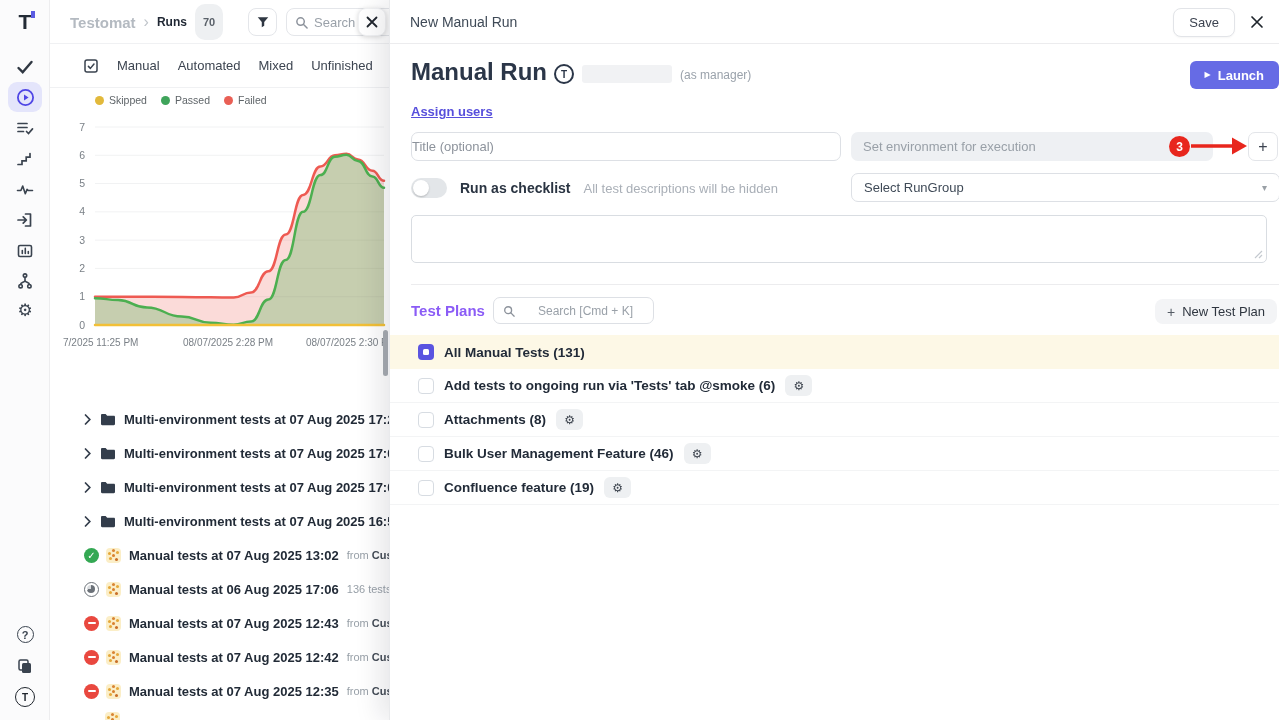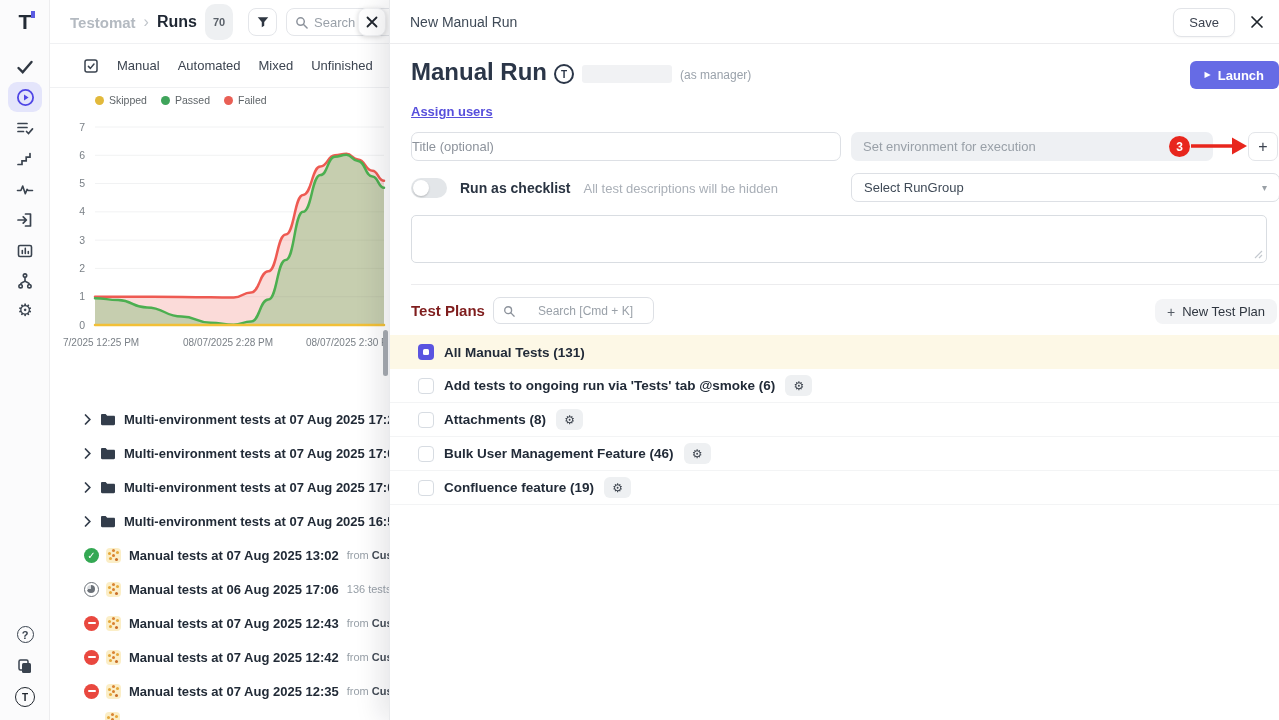--- a/index.html
+++ b/index.html
@@ -16,21 +16,21 @@
   .glyph { font-size:17px; color:#3a434f; line-height:1; }
   .help-circle { width:17px; height:17px; border:1.6px solid #3a434f; border-radius:50%; font-size:11px; font-weight:700; color:#3a434f; display:flex; align-items:center; justify-content:center; }
   .avatar-t { width:20px; height:20px; border:1.7px solid #20262e; border-radius:50%; font-size:10px; font-weight:800; color:#20262e; display:flex; align-items:center; justify-content:center; }
 
   
   #left-panel { position:absolute; left:50px; top:0; width:339px; height:720px; overflow:hidden; background:#fff; }
   #lp-header { position:absolute; left:0; top:0; width:100%; height:44px; border-bottom:1px solid #f0f1f3; }
   .crumbs { position:absolute; left:20px; top:0; height:44px; display:flex; align-items:center; gap:8px; }
   .crumb-app { font-size:15px; font-weight:600; color:#b4bac1; }
   .crumb-sep { font-size:16px; color:#c0c5cb; }
-  .crumb-page { font-size:16px; font-weight:700; color:#1f2733; }
+  .crumb-page { font-size:12px; font-weight:700; color:#1f2733; }
   .count-badge { background:#eef0f2; border-radius:10px; padding:12px 8px; font-size:11px; font-weight:600; color:#5a6169; }
   .filter-btn { position:absolute; left:198px; top:8px; width:29px; height:28px; border:1px solid #e4e6ea; border-radius:8px; background:#fff; display:flex; align-items:center; justify-content:center; }
   .searchbox { position:absolute; left:236px; top:8px; width:126px; height:28px; border:1px solid #e4e6ea; border-radius:8px; background:#fff; display:flex; align-items:center; padding-left:8px; gap:6px; }
   .searchbox input { border:none; outline:none; width:70px; font-size:13px; font-family:inherit; color:#3a434f; background:transparent; }
   .searchbox input::placeholder { color:#9aa1a9; }
   .clear-btn { position:absolute; left:308px; top:8px; width:28px; height:28px; background:#fff; border:1px solid #f0f1f3; border-radius:8px; box-shadow:0 1px 5px rgba(0,0,0,.16); display:flex; align-items:center; justify-content:center; z-index:2; }
 
   #lp-tabs { position:absolute; left:0; top:44px; width:100%; height:44px; border-bottom:1px solid #f0f1f3; display:flex; align-items:center; gap:18px; }
   #lp-tabs .selall { margin-left:33px; display:flex; }
   .tab { font-size:13px; color:#3c4450; cursor:default; }
@@ -95,21 +95,21 @@
   .toggle-hint { font-size:13px; color:#a9afb7; }
   .select { position:absolute; left:461px; top:173px; width:429px; height:29px; border:1px solid #dde0e5; border-radius:7px; display:flex; align-items:center; padding:12px 12px; font-size:13px; color:#3f4a57; }
   .select .caret { position:absolute; right:12px; color:#9aa0a6; font-size:10px; }
 
   .desc-label { position:absolute; left:21px; top:185px; font-size:16px; color:#6a7076;margin-top:30px; }
   .desc-area { position:absolute; left:21px; top:215px; width:856px; height:48px; border:1px solid #d9dde2; border-radius:5px; resize:none; font-family:inherit; font-size:13px; padding:6px 10px; outline:none; }
   .desc-grip { position:absolute; left:863px; top:249px; }
 
   .hr { position:absolute; left:21px; top:284px; width:869px; height:1px; background:#ececee; }
 
-  .tp-title { position:absolute; left:21px; top:302px; font-size:15px; font-weight:700; color:#7f1d1d; }
+  .tp-title { position:absolute; left:21px; top:302px; font-size:15px; font-weight:700; color:#8b5cf6; }
   .tp-search { position:absolute; left:103px; top:297px; width:161px; height:27px; border:1px solid #dde0e5; border-radius:7px; display:flex; align-items:center; gap:6px; padding-left:9px; background:#fff;justify-content:space-between; }
   .tp-search input { border:none; outline:none; width:115px; font-size:12px; font-family:inherit; color:#3a434f; background:transparent; }
   .tp-search input::placeholder { color:#9aa1a9; }
   .new-plan-btn { position:absolute; right:2px; top:299px; height:25px; padding:0 12px; background:#f3f4f6; border:none; border-radius:8px; font-size:13px; color:#2f3640; display:flex; align-items:center; gap:7px; font-family:inherit; }
   .new-plan-btn .plus { font-size:14px; color:#555c65; }
 
   #plan-list { position:absolute; left:0; top:335px; width:100%; }
   .plan-row { display:flex; align-items:center; height:34px; padding-left:28px; border-bottom:1px solid #f3f4f5; }
   .plan-row.hl { background:#fdf8e6; border-bottom:none; }
   .cb { width:16px; height:16px; border-radius:4px; margin-right:10px; flex:none; position:relative; }
@@ -289,21 +289,21 @@
         <line x1="45" y1="43.285714285714306" x2="334" y2="43.285714285714306" stroke="#f1f2f3"></line>
         <text x="35" y="46.785714285714306" text-anchor="end" font-size="10.5" fill="#7a8087">6</text>
         <line x1="45" y1="15" x2="334" y2="15" stroke="#f1f2f3"></line>
         <text x="35" y="18.5" text-anchor="end" font-size="10.5" fill="#7a8087">7</text>
         <path d="M 45 184.71428571428572 C 73.9 184.71428571428572, 73.9 184.71428571428572, 102.8 184.71428571428572 C 131.7 184.71428571428572, 131.7 185.28, 160.6 185.28 C 172.16 185.28, 172.16 185.56285714285715, 183.72 185.56285714285715 C 192.39 185.56285714285715, 192.39 180.4714285714286, 201.06 180.4714285714286 C 209.73000000000002 180.4714285714286, 209.73000000000002 159.25714285714287, 218.4 159.25714285714287 C 227.07 159.25714285714287, 227.07 122.48571428571428, 235.74 122.48571428571428 C 244.41000000000003 122.48571428571428, 244.41000000000003 82.8857142857143, 253.08 82.8857142857143 C 261.75 82.8857142857143, 261.75 54.60000000000002, 270.41999999999996 54.60000000000002 C 277.645 54.60000000000002, 277.645 43.285714285714306, 284.87 43.285714285714306 C 290.65 43.285714285714306, 290.65 41.871428571428595, 296.43 41.871428571428595 C 302.21000000000004 41.871428571428595, 302.21000000000004 47.52857142857144, 307.99 47.52857142857144 C 315.21500000000003 47.52857142857144, 315.21500000000003 58.84285714285713, 322.44 58.84285714285713 C 328.22 58.84285714285713, 328.22 68.74285714285716, 334 68.74285714285716 L 334 213 L 45 213 Z" fill="rgba(238,90,82,0.22)" stroke="none"></path>
         <path d="M 45 184.71428571428572 C 73.9 184.71428571428572, 73.9 184.71428571428572, 102.8 184.71428571428572 C 131.7 184.71428571428572, 131.7 185.28, 160.6 185.28 C 172.16 185.28, 172.16 185.56285714285715, 183.72 185.56285714285715 C 192.39 185.56285714285715, 192.39 180.4714285714286, 201.06 180.4714285714286 C 209.73000000000002 180.4714285714286, 209.73000000000002 159.25714285714287, 218.4 159.25714285714287 C 227.07 159.25714285714287, 227.07 122.48571428571428, 235.74 122.48571428571428 C 244.41000000000003 122.48571428571428, 244.41000000000003 82.8857142857143, 253.08 82.8857142857143 C 261.75 82.8857142857143, 261.75 54.60000000000002, 270.41999999999996 54.60000000000002 C 277.645 54.60000000000002, 277.645 43.285714285714306, 284.87 43.285714285714306 C 290.65 43.285714285714306, 290.65 41.871428571428595, 296.43 41.871428571428595 C 302.21000000000004 41.871428571428595, 302.21000000000004 47.52857142857144, 307.99 47.52857142857144 C 315.21500000000003 47.52857142857144, 315.21500000000003 58.84285714285713, 322.44 58.84285714285713 C 328.22 58.84285714285713, 328.22 68.74285714285716, 334 68.74285714285716" fill="none" stroke="#ee5a52" stroke-width="2.5" stroke-linecap="round"></path>
         <path d="M 45 186.12857142857143 C 56.56 186.12857142857143, 56.56 188.10857142857142, 68.12 188.10857142857142 C 82.57000000000001 188.10857142857142, 82.57000000000001 195.46285714285713, 97.02000000000001 195.46285714285713 C 114.36 195.46285714285713, 114.36 204.5142857142857, 131.7 204.5142857142857 C 146.14999999999998 204.5142857142857, 146.14999999999998 210.73714285714286, 160.6 210.73714285714286 C 172.16 210.73714285714286, 172.16 212.71714285714285, 183.72 212.71714285714285 C 192.39 212.71714285714285, 192.39 209.6057142857143, 201.06 209.6057142857143 C 209.73000000000002 209.6057142857143, 209.73000000000002 187.54285714285714, 218.4 187.54285714285714 C 227.07 187.54285714285714, 227.07 147.94285714285715, 235.74 147.94285714285715 C 244.41000000000003 147.94285714285715, 244.41000000000003 99.85714285714286, 253.08 99.85714285714286 C 261.75 99.85714285714286, 261.75 63.08571428571429, 270.41999999999996 63.08571428571429 C 277.645 63.08571428571429, 277.645 44.70000000000002, 284.87 44.70000000000002 C 290.65 44.70000000000002, 290.65 42.72, 296.43 42.72 C 302.21000000000004 42.72, 302.21000000000004 48.94285714285715, 307.99 48.94285714285715 C 315.21500000000003 48.94285714285715, 315.21500000000003 64.5, 322.44 64.5 C 328.22 64.5, 328.22 75.81428571428572, 334 75.81428571428572 L 334 213 L 45 213 Z" fill="rgba(76,175,80,0.30)" stroke="none"></path>
         <path d="M 45 186.12857142857143 C 56.56 186.12857142857143, 56.56 188.10857142857142, 68.12 188.10857142857142 C 82.57000000000001 188.10857142857142, 82.57000000000001 195.46285714285713, 97.02000000000001 195.46285714285713 C 114.36 195.46285714285713, 114.36 204.5142857142857, 131.7 204.5142857142857 C 146.14999999999998 204.5142857142857, 146.14999999999998 210.73714285714286, 160.6 210.73714285714286 C 172.16 210.73714285714286, 172.16 212.71714285714285, 183.72 212.71714285714285 C 192.39 212.71714285714285, 192.39 209.6057142857143, 201.06 209.6057142857143 C 209.73000000000002 209.6057142857143, 209.73000000000002 187.54285714285714, 218.4 187.54285714285714 C 227.07 187.54285714285714, 227.07 147.94285714285715, 235.74 147.94285714285715 C 244.41000000000003 147.94285714285715, 244.41000000000003 99.85714285714286, 253.08 99.85714285714286 C 261.75 99.85714285714286, 261.75 63.08571428571429, 270.41999999999996 63.08571428571429 C 277.645 63.08571428571429, 277.645 44.70000000000002, 284.87 44.70000000000002 C 290.65 44.70000000000002, 290.65 42.72, 296.43 42.72 C 302.21000000000004 42.72, 302.21000000000004 48.94285714285715, 307.99 48.94285714285715 C 315.21500000000003 48.94285714285715, 315.21500000000003 64.5, 322.44 64.5 C 328.22 64.5, 328.22 75.81428571428572, 334 75.81428571428572" fill="none" stroke="#4caf50" stroke-width="2.5" stroke-linecap="round"></path>
         <path d="M 45 213 C 189.5 213, 189.5 213, 334 213" fill="none" stroke="#f2c037" stroke-width="2.5" stroke-linecap="round"></path>
       </svg>
-    <div class="x-tick" style="left:13px;">7/2025 12:25 PM</div>
+    <div class="x-tick" style="left:13px;">7/2025 11:25 PM</div>
     <div class="x-tick" style="left:133px;">08/07/2025 2:28 PM</div>
     <div class="x-tick" style="left:256px;">08/07/2025 2:30 P</div>
 
     <div class="scroll-thumb"></div>
 
     <div id="run-list">
       <div class="run-row">
         <span class="chev">
             <svg width="8" height="11" viewBox="0 0 8 11">
               <path d="M1.5 1l4.3 4.5L1.5 10" stroke="#333d4b" stroke-width="1.7" fill="none" stroke-linecap="round"></path>

